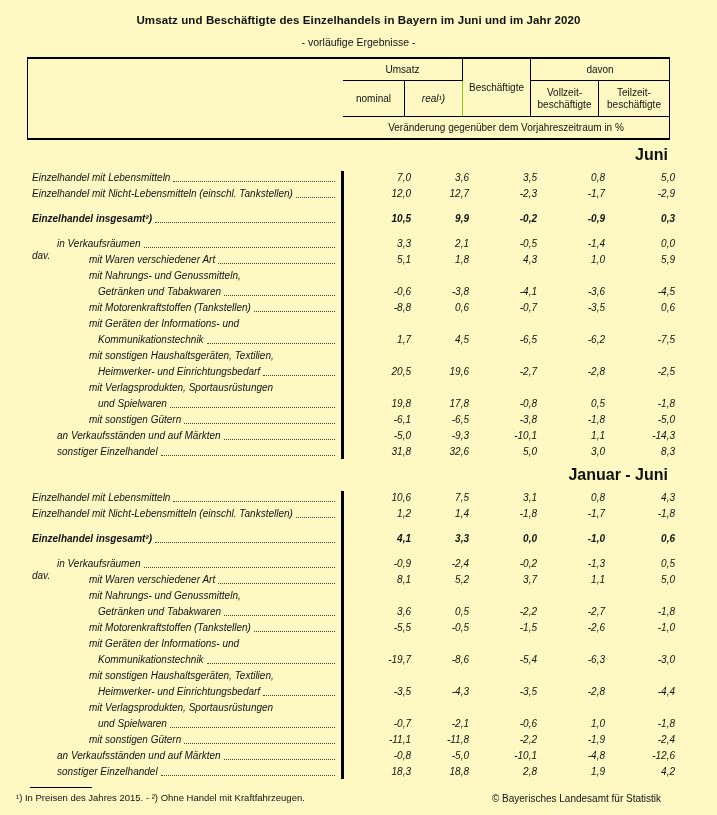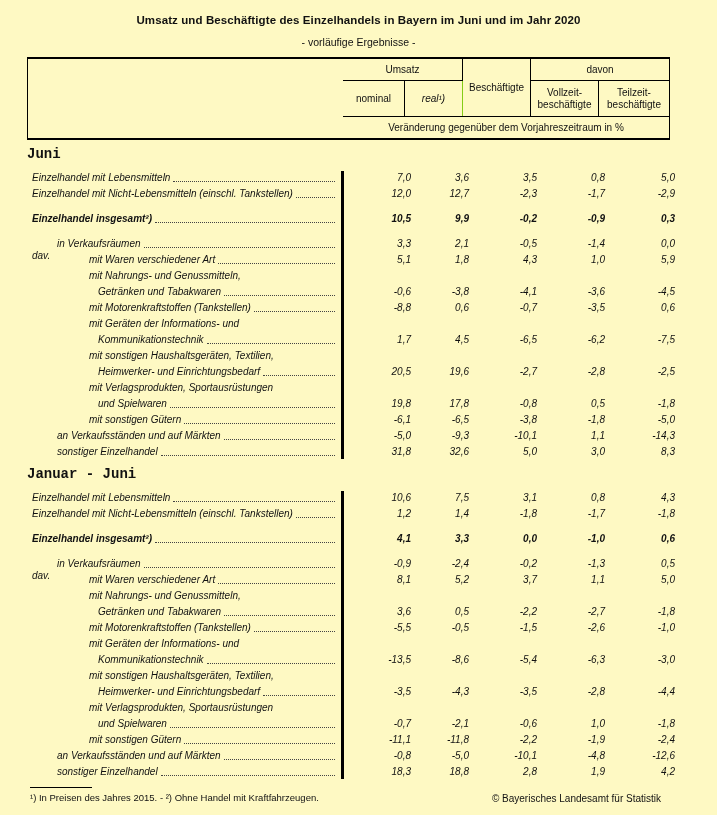--- a/index.html
+++ b/index.html
@@ -48,22 +48,22 @@
   .h-davon   { grid-area:1/5/2/7; border-bottom:1px solid #000; }
   .h-nominal { grid-area:2/2/3/3; border-right:1px solid #000; }
   .h-real    { grid-area:2/3/3/4; border-right:1px solid #84cc16;font-style:italic; }
   .h-vollz   { grid-area:2/5/3/6; border-right:1px solid #000;text-align:center; }
   .h-teilz   { grid-area:2/6/3/7; }
   .h-unit    { grid-area:3/2/4/7; border-top:1px solid #000; }
 
   
   .tbody { margin-left:27px; width:641px; }
   .section-heading {
-    text-align:left; font-weight:bold; font-size:14px;
-    margin:8px 0 9px 0; height:13px; line-height:13px;font-family:Liberation Mono, monospace;
+    text-align:right; font-weight:bold; font-size:16px;
+    margin:8px 0 9px 0; height:13px; line-height:13px;
   }
   .rows { position:relative; }
   .rows::before {
     content:""; position:absolute; left:314px; top:1px; bottom:1px;
     width:3px; background:#000;
   }
   .trow {
     display:grid;
     grid-template-columns:315px 62px 58px 68px 68px 70px;
     font-size:10px;
@@ -83,21 +83,21 @@
     margin:0 7px 4px 3px; height:0;
   }
   .val {
     align-self:end; text-align:right; font-style:italic;
     line-height:16px; position:relative; left:7px;
     white-space:nowrap;
   }
 
   
   .footnote-sep { width:62px; border-top:1px solid #000; margin:7px 0 4px 30px; }
-  .footnote { margin-left:30px; font-size:9.5px; }
+  .footnote { margin-left:16px; font-size:9.5px; }
   .copyright { position:absolute; right:56px; bottom:11px; font-size:10px; }
 </style>
 </head>
 <body>
 
 <div class="page">
 
   <div class="title">Umsatz und Beschäftigte des Einzelhandels in Bayern im Juni und im Jahr 2020</div>
   <div class="subtitle">- vorläufige Ergebnisse -</div>
 
@@ -398,21 +398,21 @@
         <div class="trow">
           <div class="lbl">
             <div class="line ind2">
               <span>mit Geräten der Informations- und</span>
             </div>
             <div class="line ind2 cont">
               <span>Kommunikationstechnik</span>
               <span class="dots"></span>
             </div>
           </div>
-          <div class="val">-13,5</div>
+          <div class="val">-19,7</div>
           <div class="val">-8,6</div>
           <div class="val">-5,4</div>
           <div class="val">-6,3</div>
           <div class="val">-3,0</div>
         </div>
         <div class="trow">
           <div class="lbl">
             <div class="line ind2">
               <span>mit sonstigen Haushaltsgeräten, Textilien,</span>
             </div>

